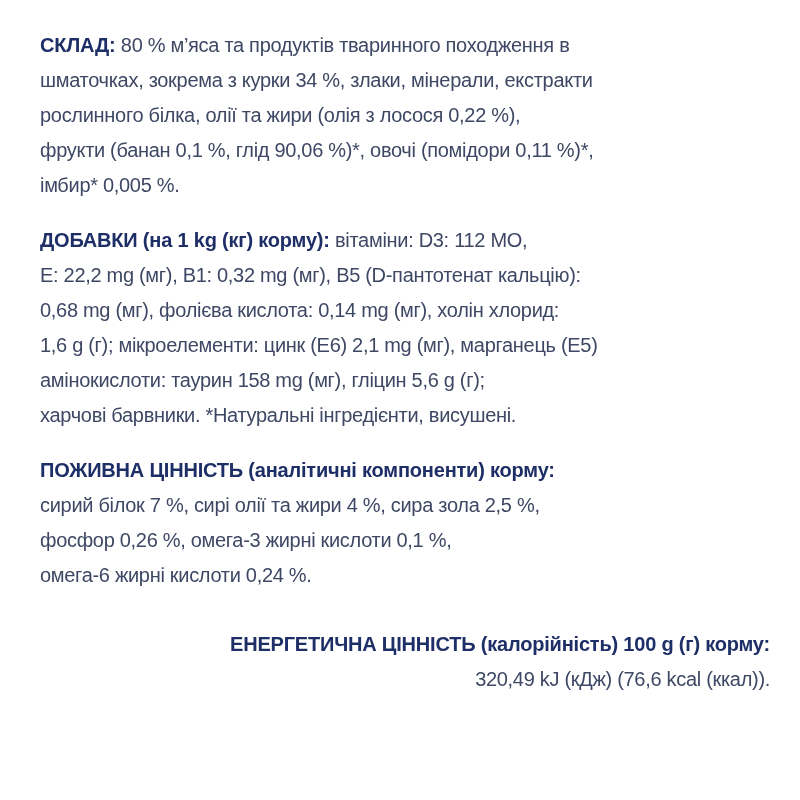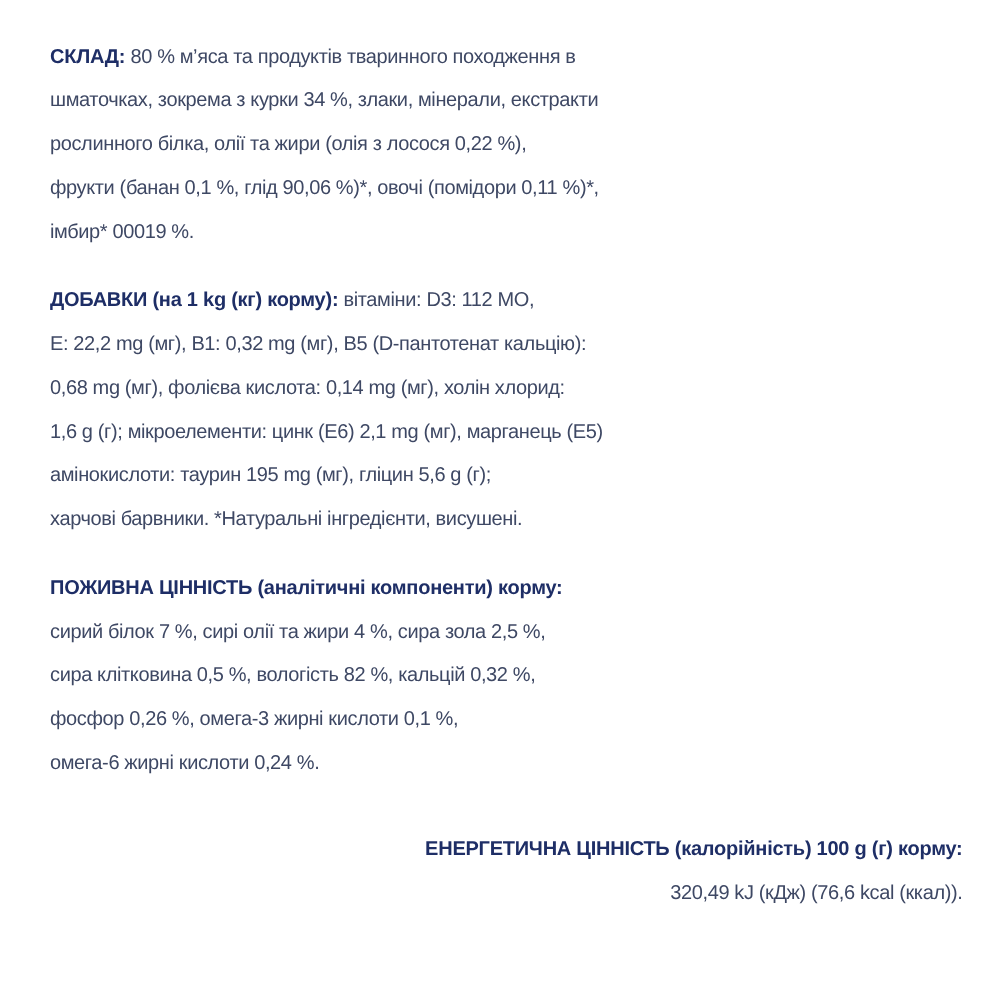--- a/index.html
+++ b/index.html
@@ -9,21 +9,21 @@
     width: 800px;
     height: 800px;
     overflow: hidden;
   }
   .label-doc {
     box-sizing: border-box;
     width: 800px;
     height: 800px;
     padding: 28px 30px 0 40px;
     font-family: "Liberation Sans", sans-serif;
-    font-size: 16px;
+    font-size: 20px;
     line-height: 35px;
     letter-spacing: -0.3px;
     color: #3e4864;
   }
   .section {
     margin: 0 0 20px 0;
   }
   .section.energy-gap {
     margin-top: 34px;
     text-align: right;
@@ -44,36 +44,35 @@
 </head>
 <body>
 
 <div class="label-doc">
 
   <p class="section">
     <strong>СКЛАД:</strong><span class="cont"> 80 % м’яса та продуктів тваринного походження в</span>
     <span class="ln">шматочках, зокрема з курки 34 %, злаки, мінерали, екстракти</span>
     <span class="ln">рослинного білка, олії та жири (олія з лосося 0,22 %),</span>
     <span class="ln">фрукти (банан 0,1 %, глід 90,06 %)*, овочі (помідори 0,11 %)*,</span>
-    <span class="ln">імбир* 00019 %.</span>
+    <span class="ln">імбир* 0,005 %.</span>
   </p>
 
   <p class="section">
     <strong>ДОБАВКИ (на 1 kg (кг) корму):</strong><span class="cont"> вітаміни: D3: 112 МО,</span>
     <span class="ln">E: 22,2 mg (мг), B1: 0,32 mg (мг), B5 (D-пантотенат кальцію):</span>
     <span class="ln">0,68 mg (мг), фолієва кислота: 0,14 mg (мг), холін хлорид:</span>
     <span class="ln">1,6 g (г); мікроелементи: цинк (E6) 2,1 mg (мг), марганець (E5)</span>
-    <span class="ln">амінокислоти: таурин 195 mg (мг), гліцин 5,6 g (г);</span>
+    <span class="ln">амінокислоти: таурин 158 mg (мг), гліцин 5,6 g (г);</span>
     <span class="ln">харчові барвники. *Натуральні інгредієнти, висушені.</span>
   </p>
 
   <p class="section">
     <strong>ПОЖИВНА ЦІННІСТЬ (аналітичні компоненти) корму:</strong><span class="cont"></span>
     <span class="ln">сирий білок 7 %, сирі олії та жири 4 %, сира зола 2,5 %,</span>
-    <span class="ln">сира клітковина 0,5 %, вологість 82 %, кальцій 0,32 %,</span>
     <span class="ln">фосфор 0,26 %, омега-3 жирні кислоти 0,1 %,</span>
     <span class="ln">омега-6 жирні кислоти 0,24 %.</span>
   </p>
 
   <p class="section energy-gap">
     <strong>ЕНЕРГЕТИЧНА ЦІННІСТЬ (калорійність) 100 g (г) корму:</strong><span class="cont"></span>
     <span class="ln">320,49 kJ (кДж) (76,6 kcal (ккал)).</span>
   </p>
 
 </div>

